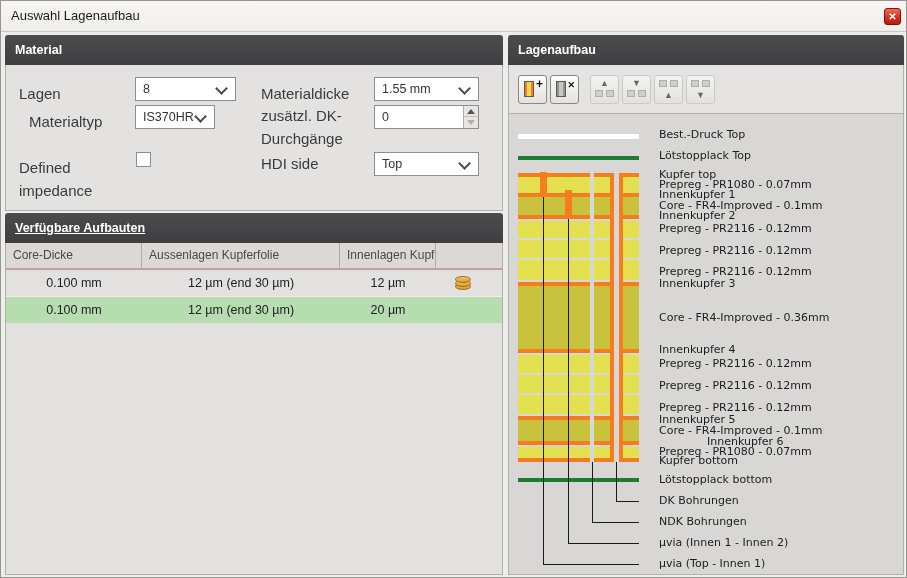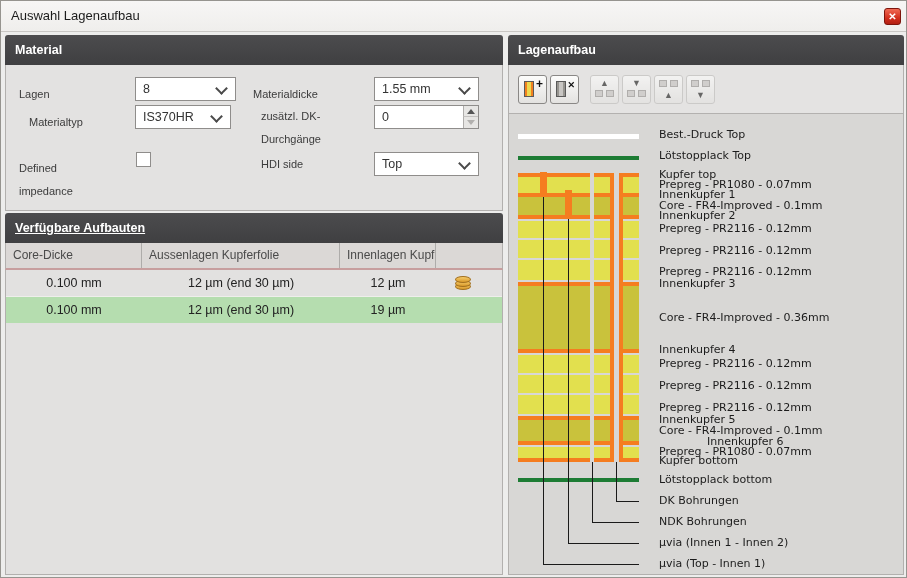--- a/index.html
+++ b/index.html
@@ -14,21 +14,21 @@
   .titlebar .title{position:absolute;left:10px;top:0;line-height:30px;font-size:13px;color:#1c1c1c;}
   .close-btn{position:absolute;right:5px;top:7px;width:17px;height:17px;border-radius:3px;
     background:linear-gradient(#f06a54,#d22f1d 60%,#b22012);border:1px solid #7e150c;
     color:#fff;font-size:10px;font-weight:bold;text-align:center;line-height:16px;box-sizing:border-box;cursor:default;}
   
   .ghead{position:absolute;height:44px;background:linear-gradient(180deg,#4c4c4e,#39393b);
     border-radius:3px 3px 0 0;color:#fff;font-size:12.5px;font-weight:bold;
     padding-left:10px;line-height:30px;box-sizing:border-box;}
   .gbody{position:absolute;background:#e3e2e1;border:1px solid #b2b0ae;border-top:none;box-sizing:border-box;}
   
-  .flabel{position:absolute;font-size:11px;color:#3b3b3b;line-height:14px;}
+  .flabel{position:absolute;font-size:15px;color:#3b3b3b;line-height:14px;}
   .sel{position:absolute;background:#fff;border:1px solid #8f8d8b;box-sizing:border-box;
     font-size:12.5px;color:#333;}
   .sel .val{position:absolute;left:7px;top:0;line-height:22px;}
   .chev{position:absolute;right:9px;top:6px;width:7px;height:7px;
     border-right:2px solid #4a4a4a;border-bottom:2px solid #4a4a4a;transform:rotate(45deg);}
   .spin{position:absolute;background:#fff;border:1px solid #8f8d8b;box-sizing:border-box;font-size:12.5px;color:#333;}
   .spin .val{position:absolute;left:7px;top:0;line-height:22px;}
   .spin-btn{position:absolute;right:0;width:15px;height:11px;background:#e7e6e4;border-left:1px solid #b0aeac;box-sizing:border-box;}
   .spin-btn.up{top:0;border-bottom:1px solid #c4c2c0;}
   .spin-btn.down{bottom:0;}
@@ -93,26 +93,26 @@
   </div>
   <div class="gbody" style="left:4px;top:64px;width:498px;height:146px;"></div>
 
   <span class="flabel" style="left:18px;top:86px;">Lagen</span>
   <div class="sel" style="left:134px;top:76px;width:101px;height:24px;">
     <span class="val">8</span>
     <span class="chev"></span>
   </div>
 
   <span class="flabel" style="left:28px;top:114px;">Materialtyp</span>
-  <div class="sel" style="left:134px;top:104px;width:96px;height:24px;">
+  <div class="sel" style="left:134px;top:104px;width:80px;height:24px;">
     <span class="val">IS370HR</span>
     <span class="chev"></span>
   </div>
 
-  <span class="flabel" style="left:252px;top:86px;">Materialdicke</span>
+  <span class="flabel" style="left:260px;top:86px;">Materialdicke</span>
   <div class="sel" style="left:373px;top:76px;width:105px;height:24px;">
     <span class="val">1.55 mm</span>
     <span class="chev"></span>
   </div>
 
   <span class="flabel" style="left:260px;top:108px;">zusätzl. DK-</span>
   <span class="flabel" style="left:260px;top:131px;">Durchgänge</span>
   <div class="spin" style="left:373px;top:104px;width:105px;height:24px;">
     <span class="val">0</span>
     <div class="spin-btn up">
@@ -151,21 +151,21 @@
       <div class="td" style="left:334px;width:96px;">12 µm</div>
       <div class="coin" style="left:449px;top:6px;">
         <i style="top:7px;"></i>
           <i style="top:3.5px;"></i>
           <i style="top:0;"></i>
       </div>
     </div>
     <div class="trow" style="top:27px;background:#b5ddaf;">
       <div class="td" style="left:0;width:136px;">0.100 mm</div>
       <div class="td" style="left:136px;width:198px;">12 µm (end 30 µm)</div>
-      <div class="td" style="left:334px;width:96px;">19 µm</div>
+      <div class="td" style="left:334px;width:96px;">20 µm</div>
     </div>
   </div>
 
   <div class="ghead" style="left:507px;top:34px;width:396px;">
     <span>Lagenaufbau</span>
   </div>
   <div class="rbody">
     <div class="toolbar-strip"></div>
   </div>
 

